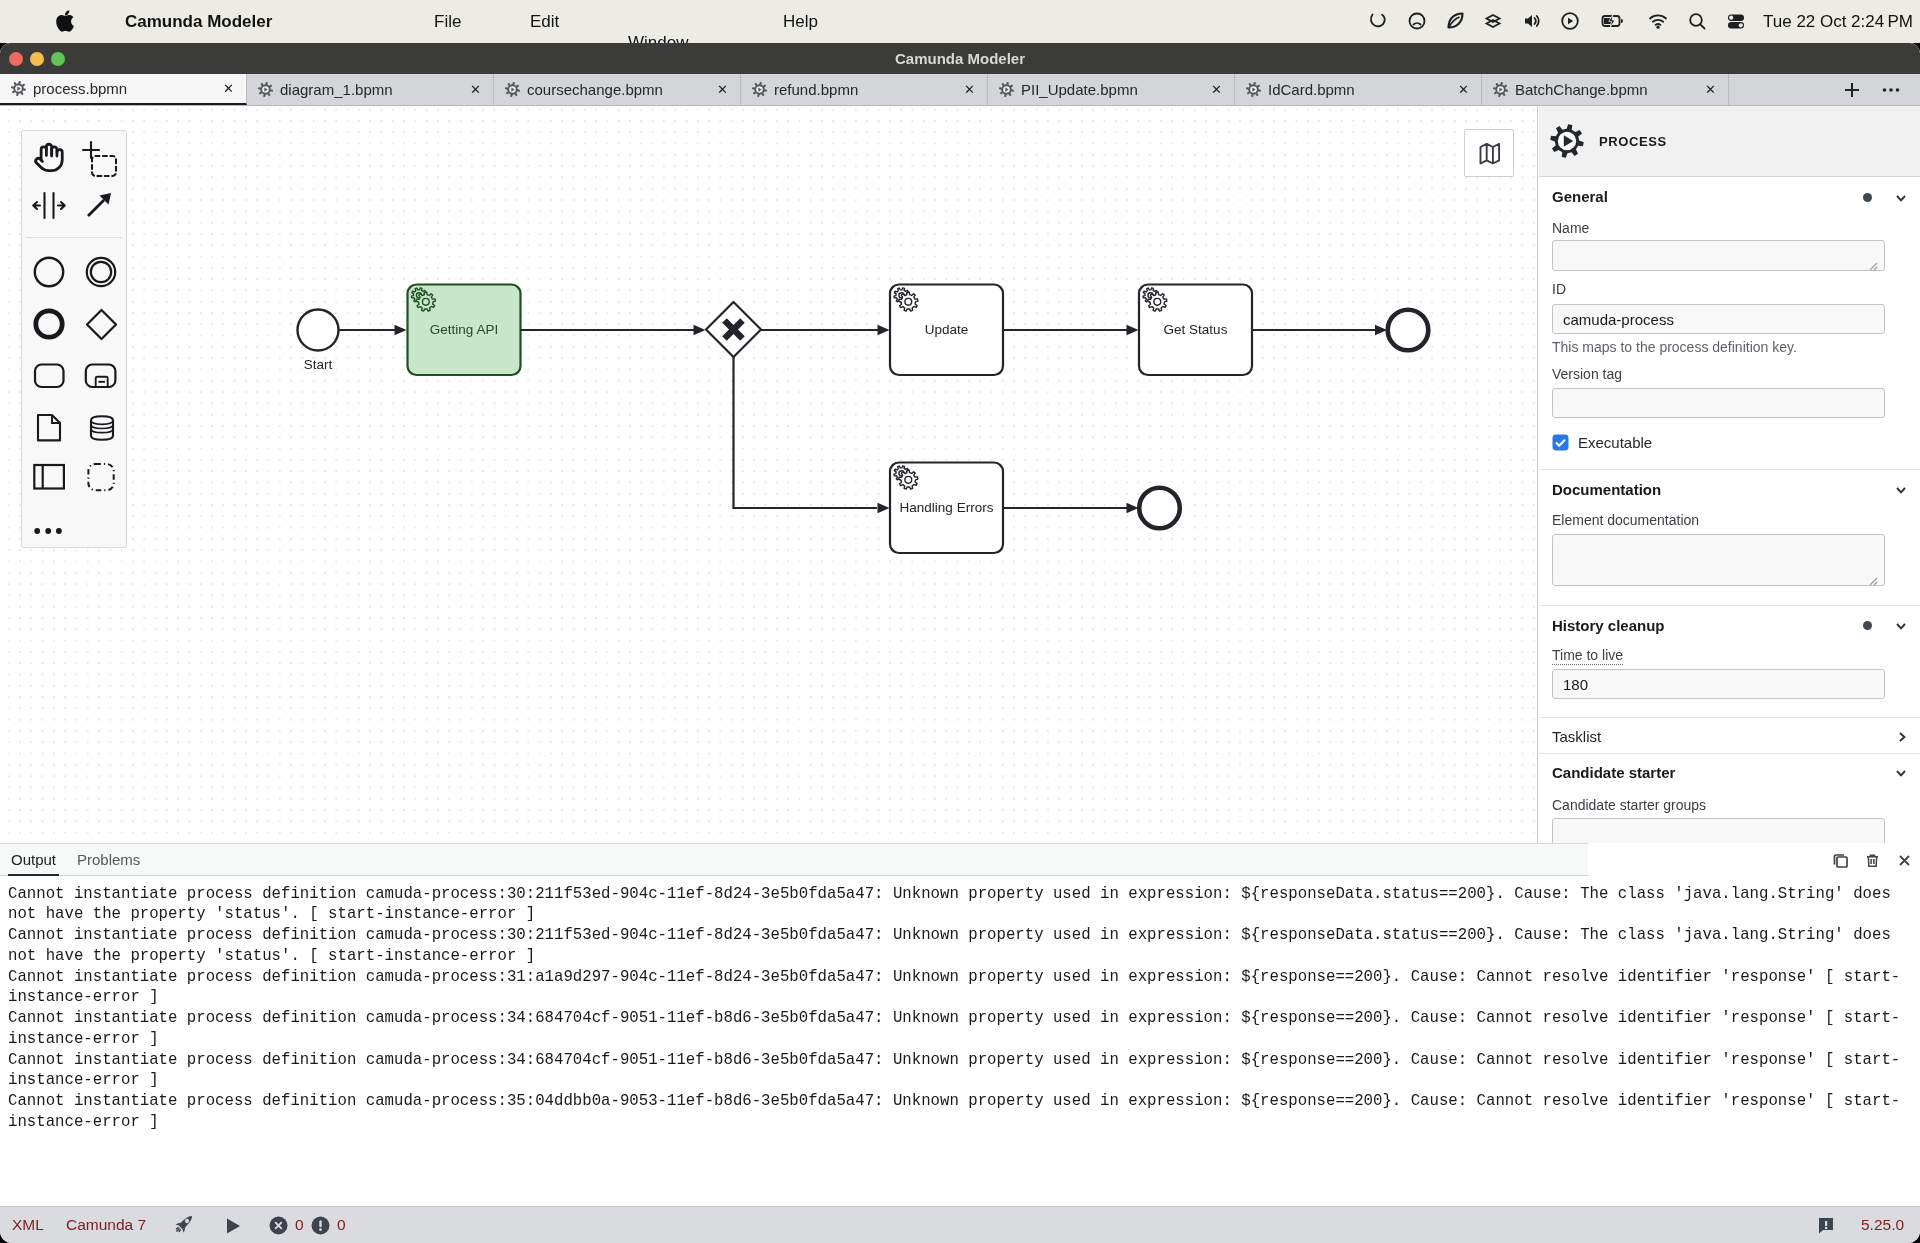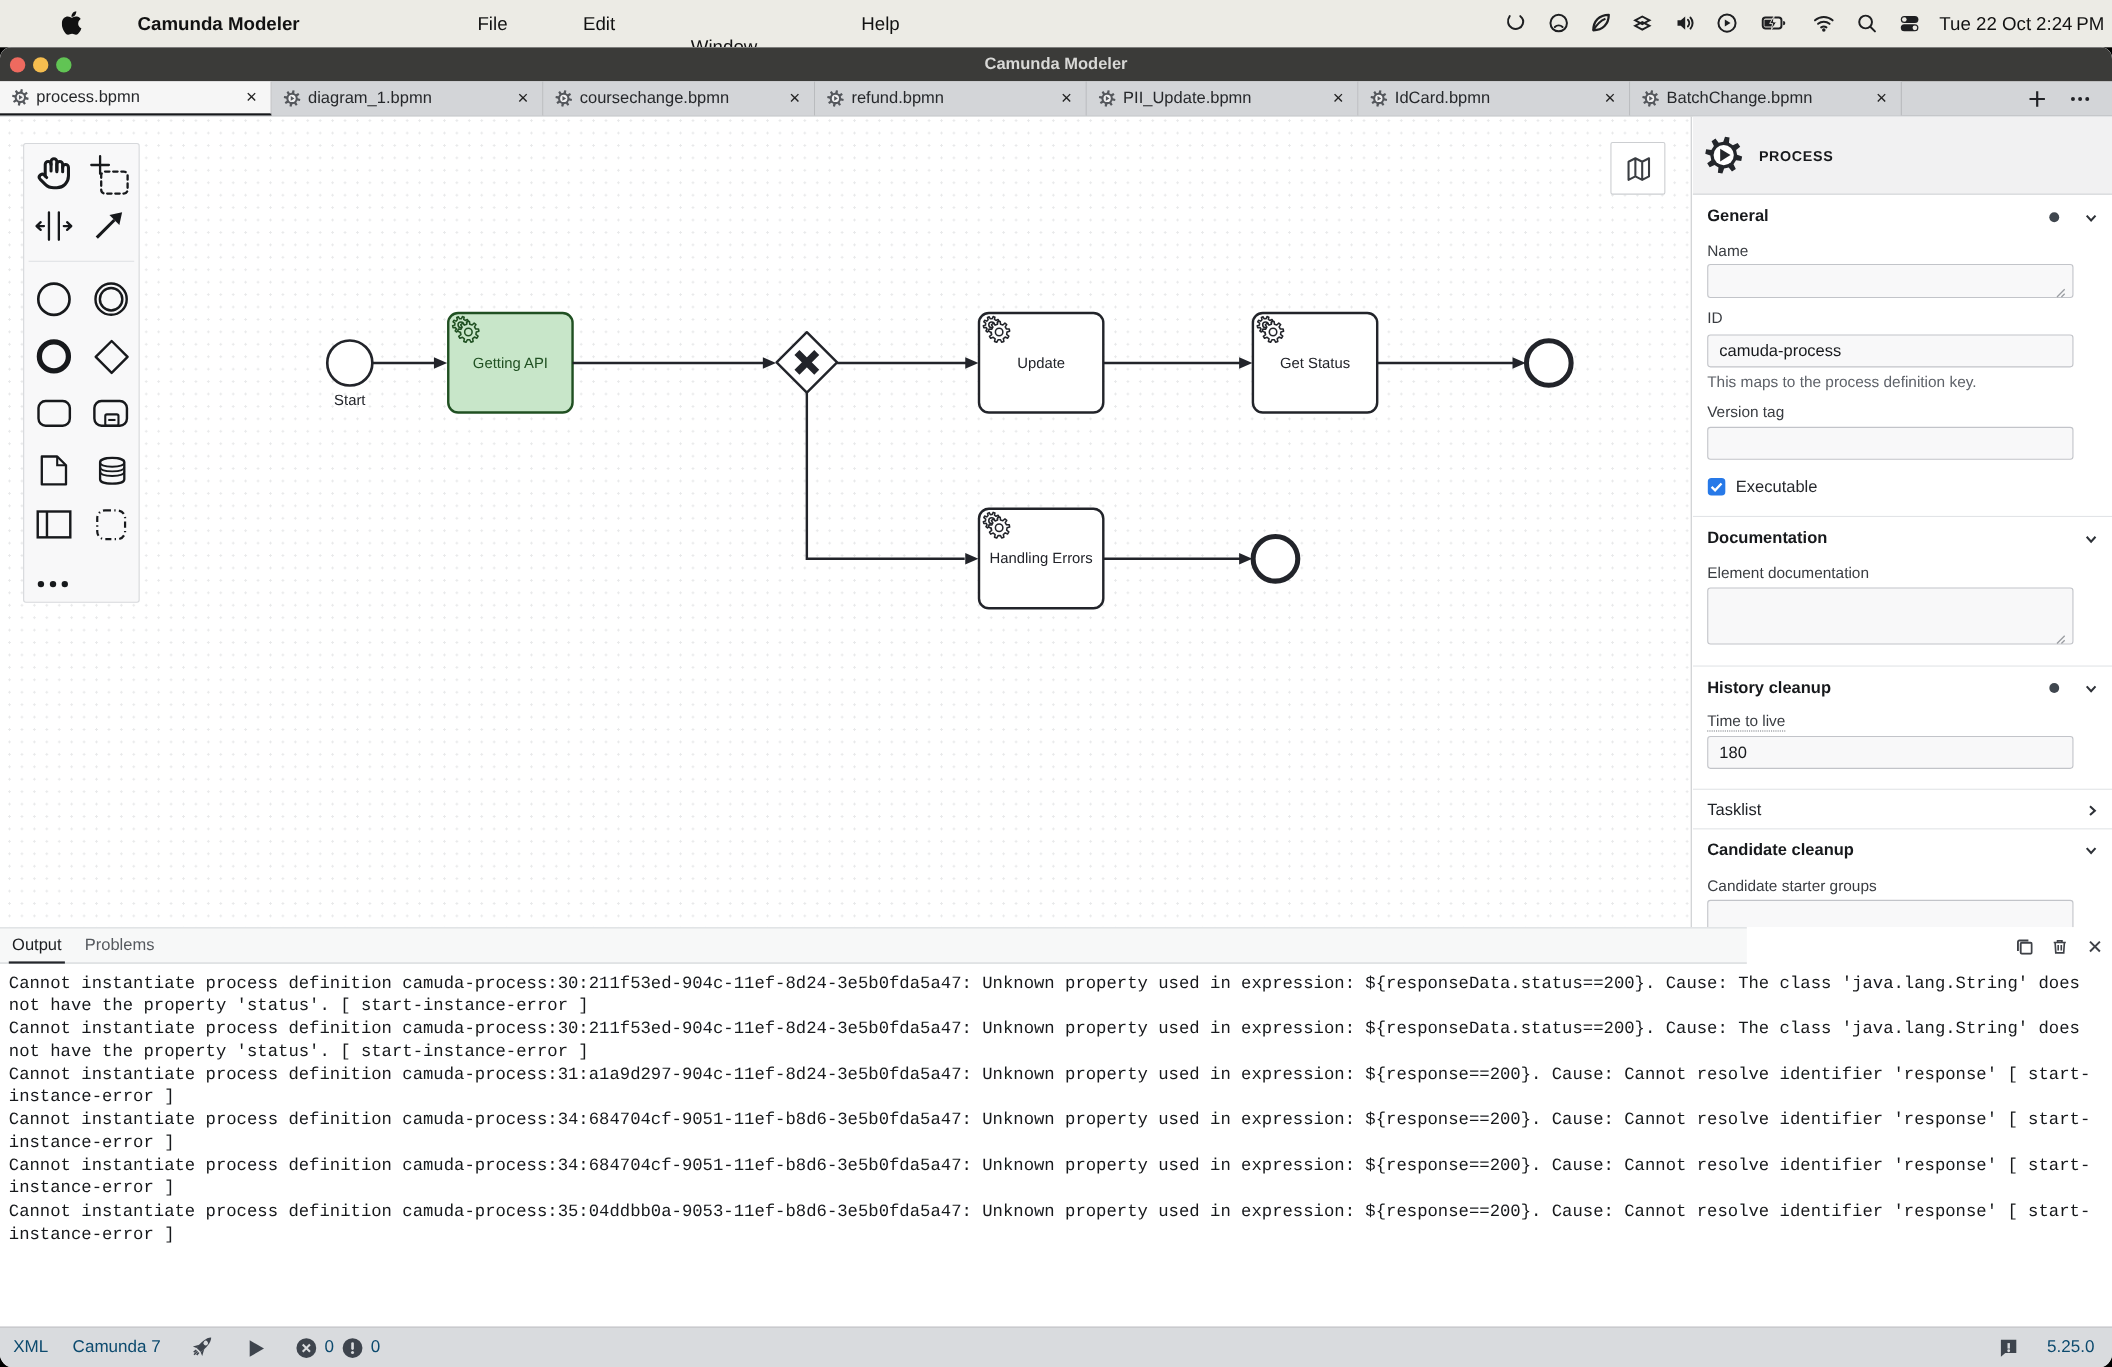--- a/index.html
+++ b/index.html
@@ -24,21 +24,21 @@
 #props .lbl { font-size:14px; color:#3A3D42;text-align:right; }
 #props .hdg { font-size:15px; font-weight:bold; color:#17191C; }
 #props .inp { background:#F8F8F9; border:1px solid #C2C4C9; border-radius:3px; }
 #props .sep { position:absolute; left:1px; width:382px; height:1px; background:#E2E4E7; }
 #bottom { position:absolute; left:0; top:800px; width:1920px; height:363px; background:#fff; }
 #bhead { position:absolute; left:0; top:0; width:1588px; height:33px; background:#F7F8F8; border-top:1px solid #D8DADD; border-bottom:1px solid #D0D2D5; }
 #bhead .bt { position:absolute; top:0; height:32px; line-height:32px; font-size:15px; }
 .oic { position:absolute; top:9px; }
 #blog { position:absolute; left:0; top:34px; width:1920px; height:329px; overflow:hidden; font-family:"Liberation Mono",monospace; font-size:15.7px; line-height:20.75px; color:#17191C; padding:6.5px 8px 0 8px; white-space:pre; }
 #status { position:absolute; left:0; top:1163px; width:1920px; height:37px; background:#D9DBDE; border-top:1px solid #C2C4C7; }
-#status .s { position:absolute; top:0; height:36px; line-height:36px; font-size:15.5px; color:#0c4a6e; }
+#status .s { position:absolute; top:0; height:36px; line-height:36px; font-size:15.5px; color:#7f1d1d; }
 </style></head><body>
 <div id="menubar">
     <svg width="19" height="22" viewBox="0 0 17 20" style="position:absolute;left:56px;top:10px">
       <path d="M8.3 4.9 c0.9 0 2-0.62 2.66-1.44 0.6-0.75 1.03-1.8 1.03-2.84 0-0.14-0.01-0.28-0.04-0.4 -0.98 0.04-2.16 0.66-2.87 1.5 -0.56 0.63-1.07 1.63-1.07 2.68 0 0.15 0.03 0.31 0.04 0.36 0.06 0.01 0.16 0.03 0.25 0.03 z M5.2 19.7 c1.23 0 1.77-0.82 3.3-0.82 1.55 0 1.9 0.8 3.26 0.8 1.34 0 2.24-1.24 3.09-2.45 0.95-1.39 1.34-2.76 1.37-2.82 -0.09-0.03-2.66-1.08-2.66-4.04 0-2.57 2.04-3.73 2.15-3.81 -1.34-1.92-3.37-1.97-3.93-1.97 -1.5 0-2.73 0.91-3.5 0.91 -0.84 0-1.94-0.86-3.24-0.86 -2.48 0-5 2.05-5 5.92 0 2.4 0.94 4.94 2.09 6.58 0.99 1.39 1.85 2.56 3.07 2.56 z" fill="#111"></path>
     </svg>
     <div class="m" style="left:125px; font-weight:bold;">Camunda Modeler</div>
     <div class="m" style="left:434px;">File</div>
     <div class="m" style="left:530px;">Edit</div>
     <div class="m" style="left:628px;margin-top:21px;">Window</div>
     <div class="m" style="left:783px;">Help</div>
@@ -305,21 +305,21 @@
         </svg></div>
       <div class="abs lbl" style="left:14px;top:541px;border-bottom:1.5px dotted #71757C;padding-bottom:1px;">Time to live</div>
       <div class="abs inp" style="left:14px;top:563px;width:333px;height:30px;"></div>
       <div class="abs lbl" style="left:25px;top:570px;font-size:15px;color:#17191C;">180</div>
       <div class="sep" style="top:611px;"></div>
       <div class="abs lbl" style="left:14px;top:622px;font-size:15px;color:#202328;">Tasklist</div>
       <div class="abs" style="left:357px;top:624px;"><svg width="14" height="14" viewBox="0 0 14 14">
           <path d="M5 3 L9.4 7 L5 11" fill="none" stroke="#2E3238" stroke-width="1.9"></path>
         </svg></div>
       <div class="sep" style="top:647px;"></div>
-      <div class="abs hdg" style="left:14px;top:658px;">Candidate cleanup</div>
+      <div class="abs hdg" style="left:14px;top:658px;">Candidate starter</div>
       <div class="abs" style="left:356px;top:660px;"><svg width="14" height="14" viewBox="0 0 14 14">
           <path d="M3 5 L7 9.4 L11 5" fill="none" stroke="#2E3238" stroke-width="1.9"></path>
         </svg></div>
       <div class="abs lbl" style="left:14px;top:691px;">Candidate starter groups</div>
       <div class="abs inp" style="left:14px;top:712px;width:333px;height:30px;"></div>
     </div>
     <div id="bottom">
       <div id="bhead">
         <div class="bt" style="left:8px;color:#1B1D20;border-bottom:2.5px solid #24272C;padding:0 3px;">Output</div>
         <div class="bt" style="left:77px;color:#55595E;">Problems</div>

